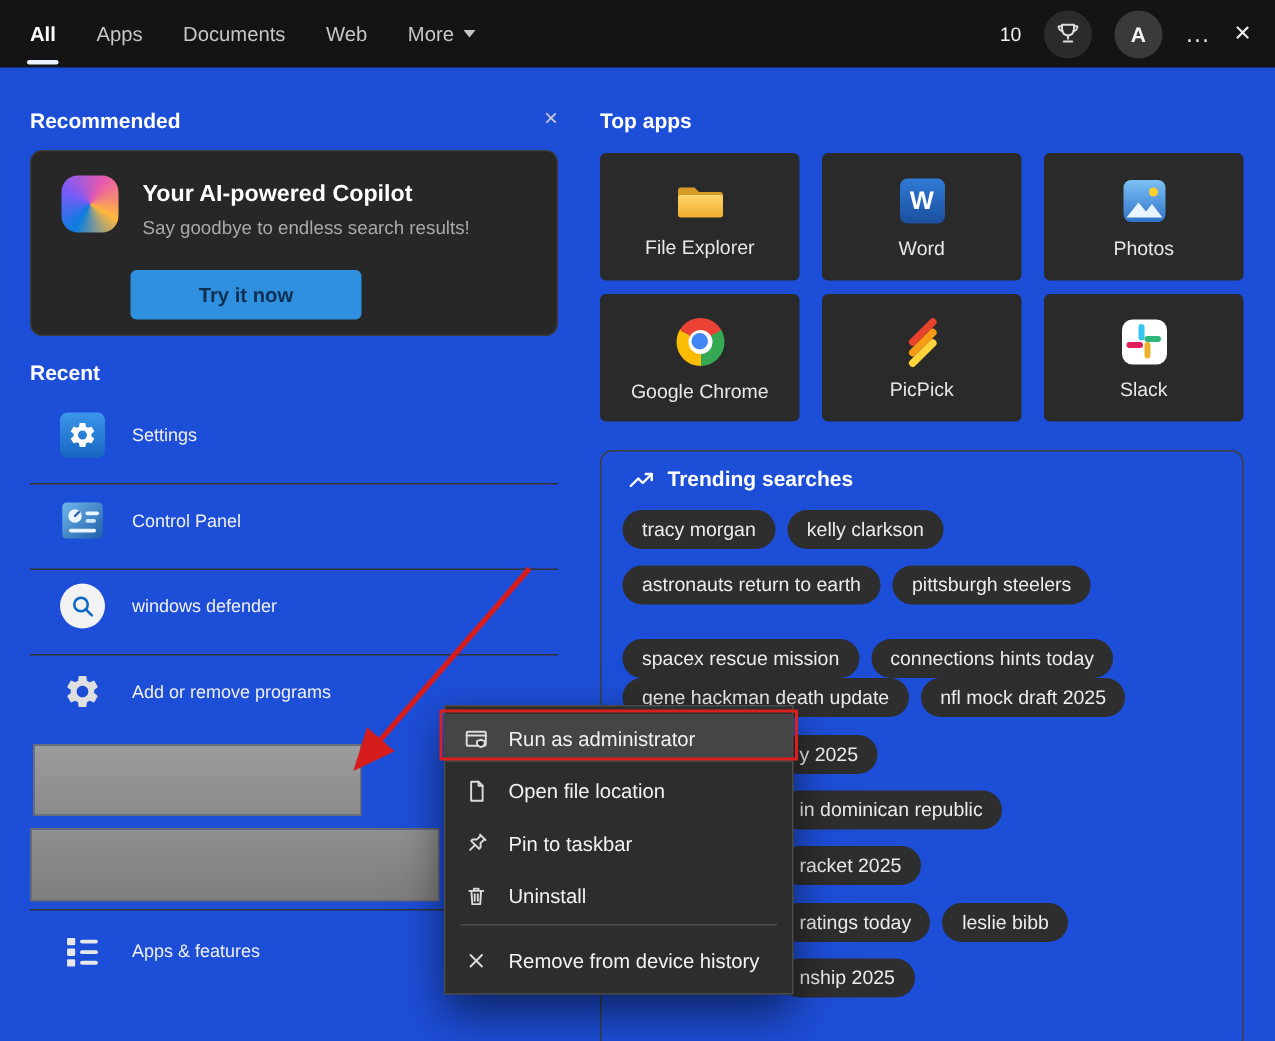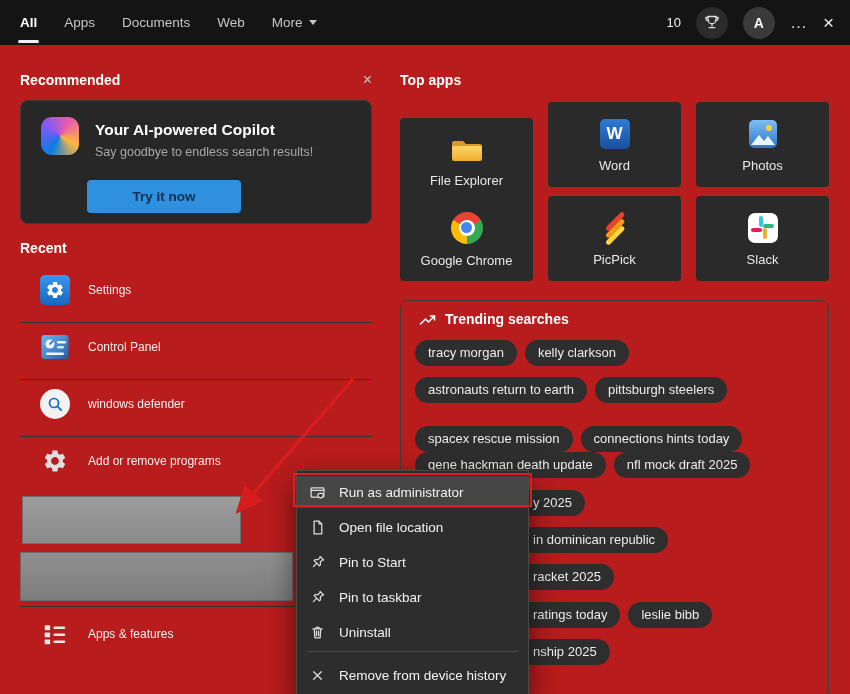--- a/index.html
+++ b/index.html
@@ -1,17 +1,17 @@
 <!DOCTYPE html>
 <html><head>
 <meta charset="utf-8">
 <style>
   * { margin:0; padding:0; box-sizing:border-box; }
   body { background:#000; font-family:"Liberation Sans", sans-serif; }
-  .screen { position:relative; width:850px; height:694px; background:#b91c1c; overflow:hidden; color:#fff; }
+  .screen { position:relative; width:850px; height:694px; background:#1d4ed8; overflow:hidden; color:#fff; }
 
   
   .topbar { position:absolute; left:0; top:0; width:850px; height:45px; background:#141414; }
   .tabs { position:absolute; left:20px; top:0; height:45px; display:flex; align-items:center; gap:27px; }
   .tab { position:relative; height:45px; display:flex; align-items:center; font-size:13.5px; color:#c6c6c6; cursor:pointer; }
   .tab.active { color:#fff; font-weight:700; }
   .tab.active::after { content:""; position:absolute; left:-2px; right:-2px; bottom:2px; height:3px; background:#e9f4ff; border-radius:2px; }
   .caret { width:0; height:0; border-left:4.5px solid transparent; border-right:4.5px solid transparent; border-top:5px solid #c6c6c6; margin-left:6px; }
   .topbar-right { position:absolute; right:16px; top:0; height:45px; display:flex; align-items:center; gap:15px; }
   .rewards-count { font-size:13px; color:#f0f0f0; }
@@ -208,21 +208,21 @@
           <rect x="10.5" y="11.5" width="11" height="2.4" rx="1.2"></rect>
         <rect x="2.5" y="17" width="5" height="4.5" rx="0.8"></rect>
           <rect x="10.5" y="18" width="11" height="2.4" rx="1.2"></rect>
       </svg>
     </div>
     <span class="row-label">Apps &amp; features</span>
   </div>
 
   <div class="topapps-title section-title">Top apps</div>
 
-  <div class="tile" style="left:400px; top:118px;">
+  <div class="tile" style="left:400px; top:102px;">
     <svg width="34" height="28" viewBox="0 0 34 28">
       <defs>
           <linearGradient id="fg" x1="0" y1="0" x2="0" y2="1">
             <stop offset="0" stop-color="#ffd56b"></stop>
             <stop offset="1" stop-color="#f0ad2d"></stop>
           </linearGradient>
         </defs>
       <path d="M2 7a2 2 0 0 1 2-2h9l3 3h14a2 2 0 0 1 2 2v2H2z" fill="#d79b28"></path>
       <rect x="2" y="10" width="30" height="15" rx="2" fill="url(#fg)"></rect>
     </svg>
@@ -331,29 +331,20 @@
       </svg>
       <span>Open file location</span>
     </div>
     <div class="ctx-item">
       <svg class="ctx-icon stroked" viewBox="0 0 20 20">
         <g transform="rotate(45 10 10)">
             <path d="M7 2.8h6M8 2.8v4.4L5.6 9.6v1.6h8.8V9.6L12 7.2V2.8"></path>
             <path d="M10 11.2v5.6"></path>
           </g>
       </svg>
-      <span>Pin to Start</span>
-    </div>
-    <div class="ctx-item">
-      <svg class="ctx-icon stroked" viewBox="0 0 20 20">
-        <g transform="rotate(45 10 10)">
-            <path d="M7 2.8h6M8 2.8v4.4L5.6 9.6v1.6h8.8V9.6L12 7.2V2.8"></path>
-            <path d="M10 11.2v5.6"></path>
-          </g>
-      </svg>
       <span>Pin to taskbar</span>
     </div>
     <div class="ctx-item">
       <svg class="ctx-icon stroked" viewBox="0 0 20 20">
         <path d="M4.5 5.8h11M8.2 5.8V4h3.6v1.8M6.2 5.8l.7 10.4h6.2l.7-10.4M8.8 8.4v5.2M11.2 8.4v5.2"></path>
       </svg>
       <span>Uninstall</span>
     </div>
     <div class="ctx-sep"></div>
     <div class="ctx-item" style="margin-bottom:0;">

